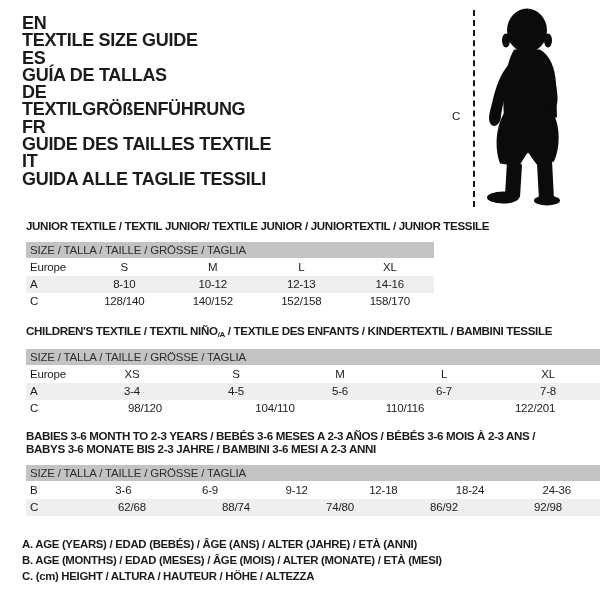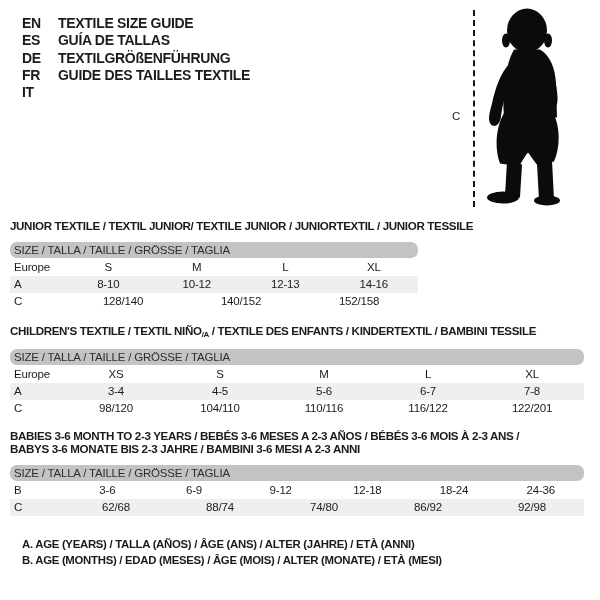--- a/index.html
+++ b/index.html
@@ -3,35 +3,35 @@
 <meta charset="utf-8">
 <style>
   html,body{margin:0;padding:0;}
   body{
     width:600px;height:600px;position:relative;background:#ffffff;
     font-family:"Liberation Sans", sans-serif;color:var(--text,#1b1b1b);
     overflow:hidden;-webkit-font-smoothing:antialiased;
   }
   
   .lang-list{position:absolute;left:22px;top:15px;}
-  .lang-row{display:flex;line-height:17.3px;font-weight:700;font-size:14px;letter-spacing:-0.3px;white-space:nowrap;}
+  .lang-row{display:flex;line-height:17.3px;font-weight:700;font-size:18px;letter-spacing:-0.3px;white-space:nowrap;flex-direction:column;}
   .lang-code{width:36px;}
   
   .dash-line{position:absolute;left:473px;top:10px;height:197px;width:0;border-left:2.5px dashed #151515;}
   .c-label{position:absolute;left:452px;top:110px;font-size:11.5px;font-weight:400;}
   .baby-svg{position:absolute;left:482px;top:5px;width:92px;height:201px;}
   
-  .section{position:absolute;left:10px;}
+  .section{position:absolute;left:26px;}
   #table-0{top:219px;width:408px;}
   #table-1{top:324px;width:574px;}
   #table-2{top:429px;width:574px;}
   .sec-title{font-size:11.6px;line-height:13px;font-weight:700;letter-spacing:-0.35px;margin-bottom:10px;white-space:nowrap;}
   .sec-title .subscript{font-size:8px;position:relative;top:2px;}
   .size-bar{height:16px;line-height:16px;background:var(--header-bar,#c3c3c3);color:#2e2e2e;
-    font-size:11.5px;letter-spacing:-0.2px;padding-left:4px;margin-bottom:1px;border-radius:7px;}
+    font-size:11.5px;letter-spacing:-0.2px;padding-left:4px;margin-bottom:1px;}
   .trow{display:flex;height:17px;line-height:17px;font-size:11.5px;letter-spacing:-0.2px;}
   .trow.shaded{background:var(--shaded-row,#efefef);}
   .tlabel{width:50px;padding-left:4px;flex:0 0 auto;}
   .tcell{flex:1;text-align:center;}
   
   .footnotes{position:absolute;left:22px;top:536px;}
   .footnote{font-size:11.4px;line-height:16.2px;font-weight:700;letter-spacing:-0.3px;white-space:nowrap;}
 </style>
 </head>
 <body style="--header-bar: #c3c3c3; --shaded-row: #efefef; --text: #1b1b1b;">
@@ -48,20 +48,21 @@
     <div class="lang-row">
       <span class="lang-code">DE</span>
       <span class="lang-label">TEXTILGRÖßENFÜHRUNG</span>
     </div>
     <div class="lang-row">
       <span class="lang-code">FR</span>
       <span class="lang-label">GUIDE DES TAILLES TEXTILE</span>
     </div>
     <div class="lang-row">
       <span class="lang-code">IT</span>
+      <span class="lang-label">GUIDA ALLE TAGLIE TESSILI</span>
     </div>
   </div>
 
 <div class="dash-line"></div>
 <div class="c-label">C</div>
 <svg class="baby-svg" viewBox="0 0 92 200" aria-hidden="true">
   <g fill="#0b0b0b">
     <ellipse cx="45" cy="25" rx="20" ry="22"></ellipse>
     <ellipse cx="24" cy="35" rx="4" ry="7"></ellipse>
     <ellipse cx="66" cy="35" rx="4" ry="7"></ellipse>
@@ -91,20 +92,21 @@
       <span class="tcell">8-10</span>
       <span class="tcell">10-12</span>
       <span class="tcell">12-13</span>
       <span class="tcell">14-16</span>
     </div>
     <div class="trow">
       <span class="tlabel">C</span>
       <span class="tcell">128/140</span>
       <span class="tcell">140/152</span>
       <span class="tcell">152/158</span>
+      <span class="tcell">158/170</span>
     </div>
   </div>
 <div class="section" id="table-1">
     <div class="sec-title"><span>CHILDREN'S TEXTILE / TEXTIL NIÑO</span><span class="subscript">/A</span><span> / TEXTILE DES ENFANTS / KINDERTEXTIL / BAMBINI TESSILE</span></div>
     <div class="size-bar">SIZE / TALLA / TAILLE / GRÖSSE / TAGLIA</div>
     <div class="trow">
       <span class="tlabel">Europe</span>
       <span class="tcell">XS</span>
       <span class="tcell">S</span>
       <span class="tcell">M</span>
@@ -117,21 +119,20 @@
       <span class="tcell">4-5</span>
       <span class="tcell">5-6</span>
       <span class="tcell">6-7</span>
       <span class="tcell">7-8</span>
     </div>
     <div class="trow">
       <span class="tlabel">C</span>
       <span class="tcell">98/120</span>
       <span class="tcell">104/110</span>
       <span class="tcell">110/116</span>
-      <span class="tcell">116/122</span>
       <span class="tcell">122/201</span>
     </div>
   </div>
 <div class="section" id="table-2">
     <div class="sec-title">
       <div>BABIES 3-6 MONTH TO 2-3 YEARS / BEBÉS 3-6 MESES A 2-3 AÑOS / BÉBÉS 3-6 MOIS À 2-3 ANS /</div>
       <div>BABYS 3-6 MONATE BIS 2-3 JAHRE / BAMBINI 3-6 MESI A 2-3 ANNI</div>
     </div>
     <div class="size-bar">SIZE / TALLA / TAILLE / GRÖSSE / TAGLIA</div>
     <div class="trow">
@@ -147,15 +148,16 @@
       <span class="tlabel">C</span>
       <span class="tcell">62/68</span>
       <span class="tcell">88/74</span>
       <span class="tcell">74/80</span>
       <span class="tcell">86/92</span>
       <span class="tcell">92/98</span>
     </div>
   </div>
 
 <div class="footnotes">
-  <div class="footnote">A. AGE (YEARS) / TALLA (AÑOS) / ÂGE (ANS) / ALTER (JAHRE) / ETÀ (ANNI)</div>
+  <div class="footnote">A. AGE (YEARS) / EDAD (BEBÉS) / ÂGE (ANS) / ALTER (JAHRE) / ETÀ (ANNI)</div>
   <div class="footnote">B. AGE (MONTHS) / EDAD (MESES) / ÂGE (MOIS) / ALTER (MONATE) / ETÀ (MESI)</div>
+  <div class="footnote">C. (cm) HEIGHT / ALTURA / HAUTEUR / HÖHE / ALTEZZA</div>
 </div>
 
 </body></html>

